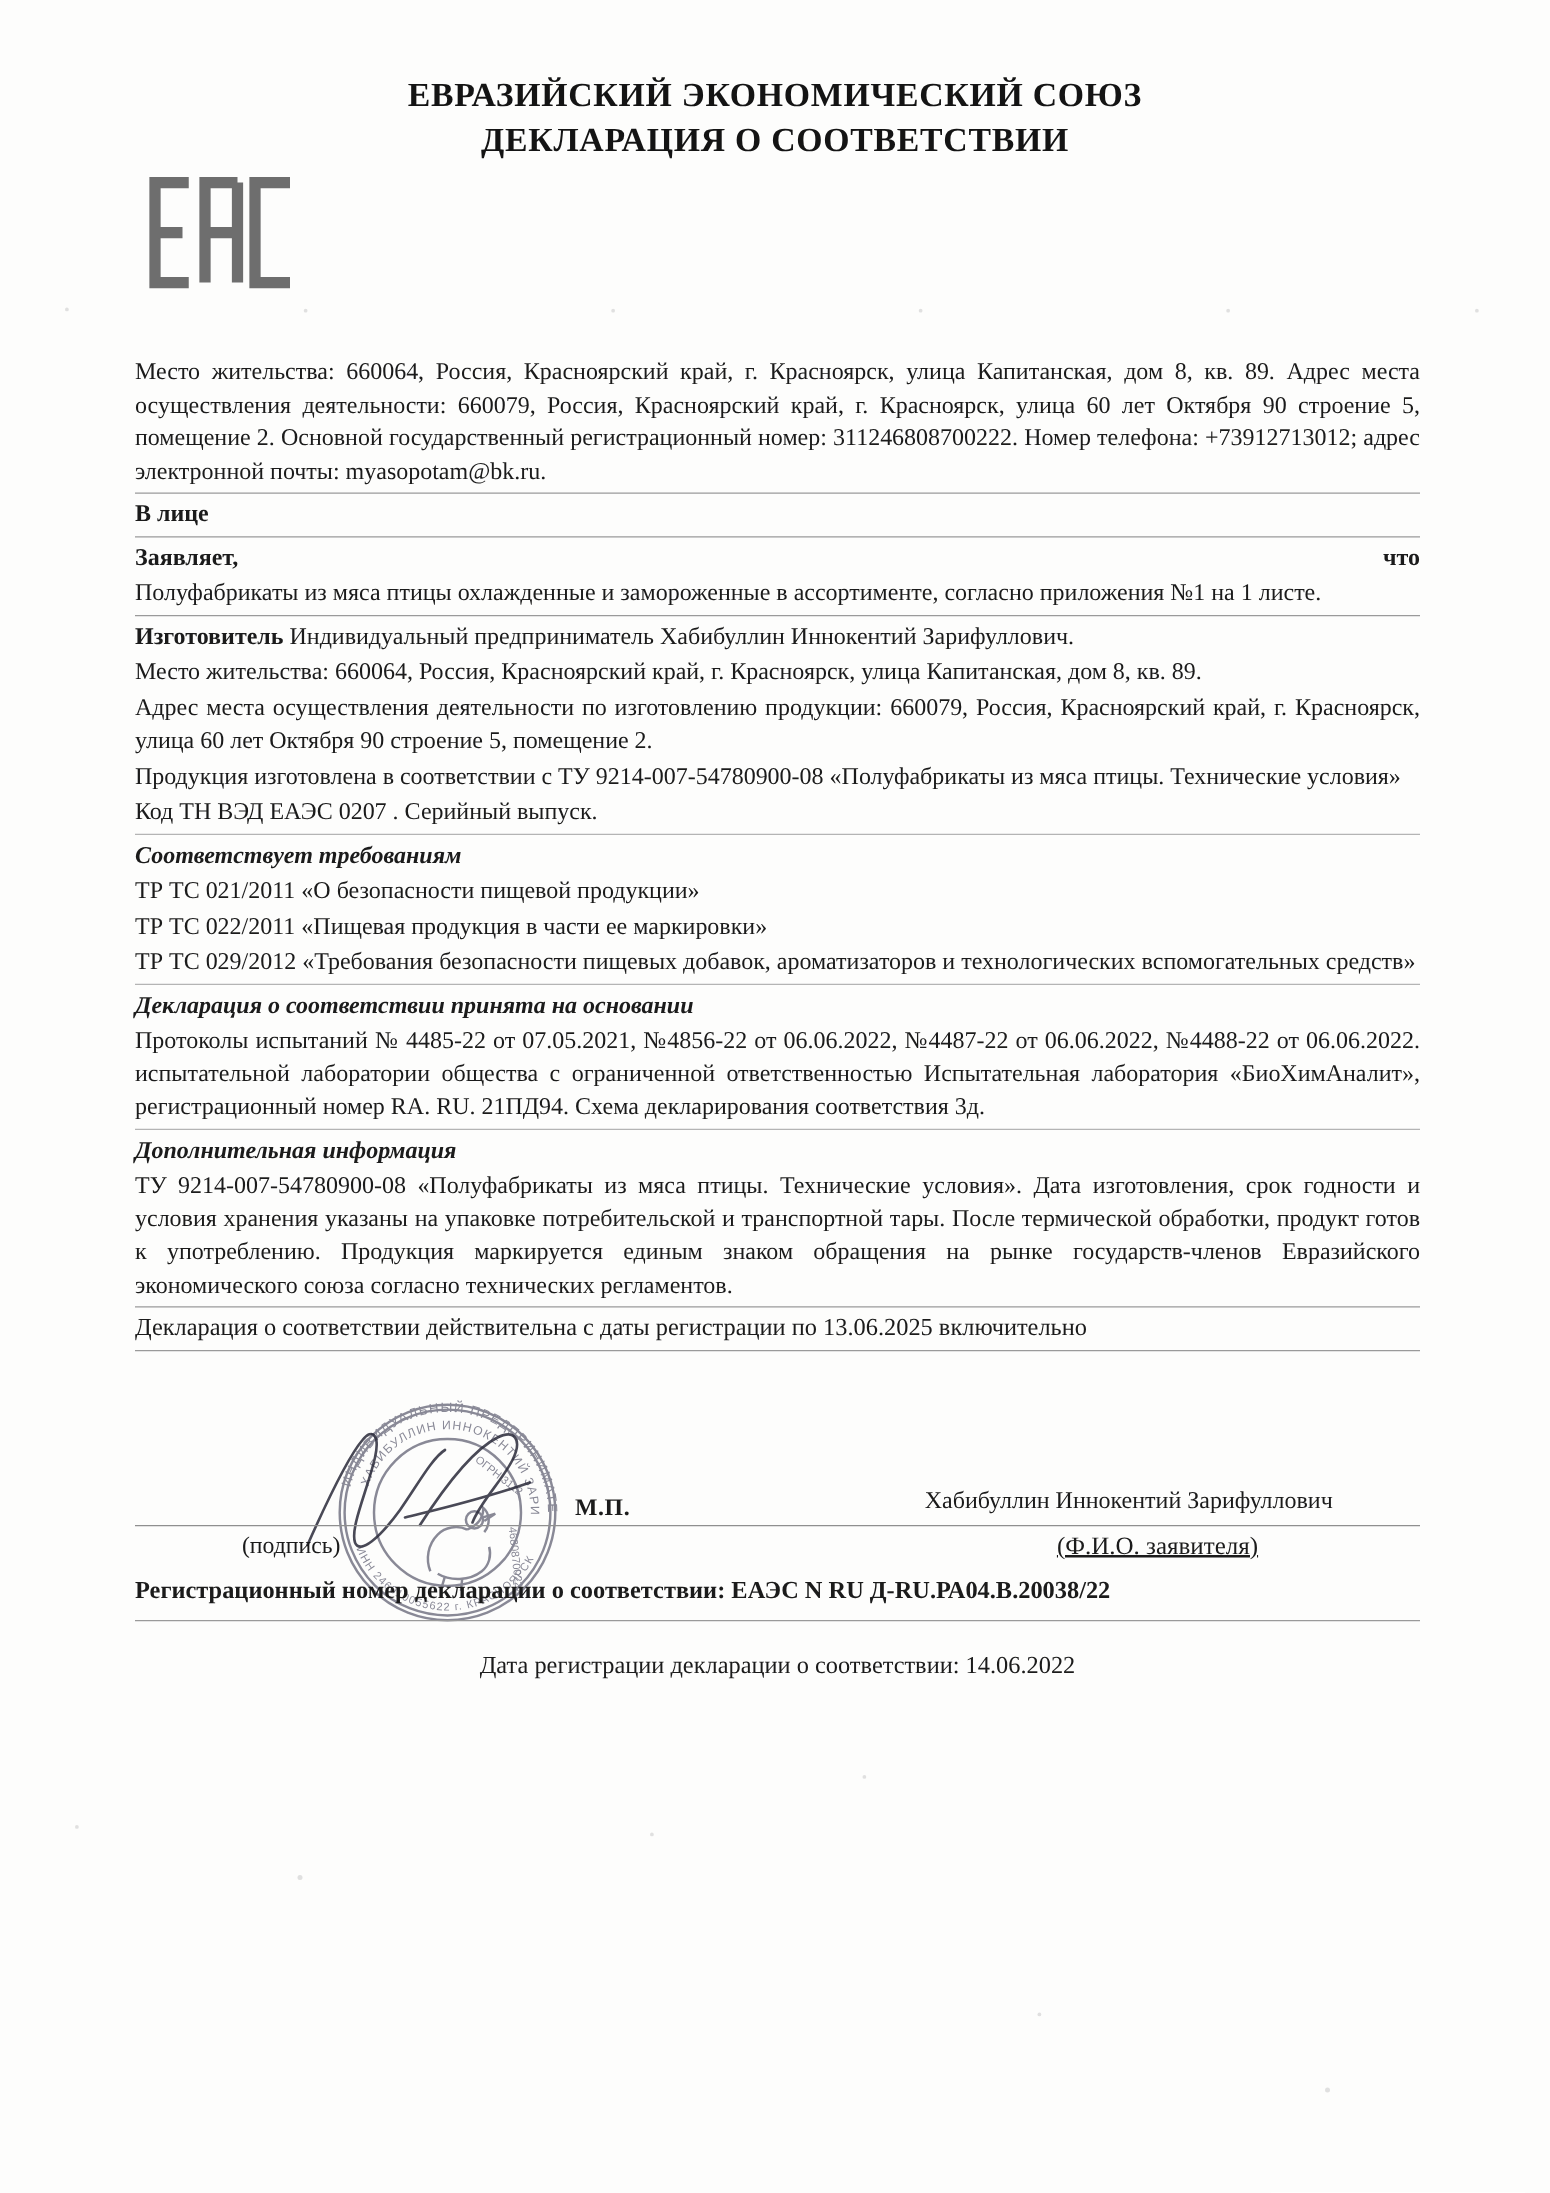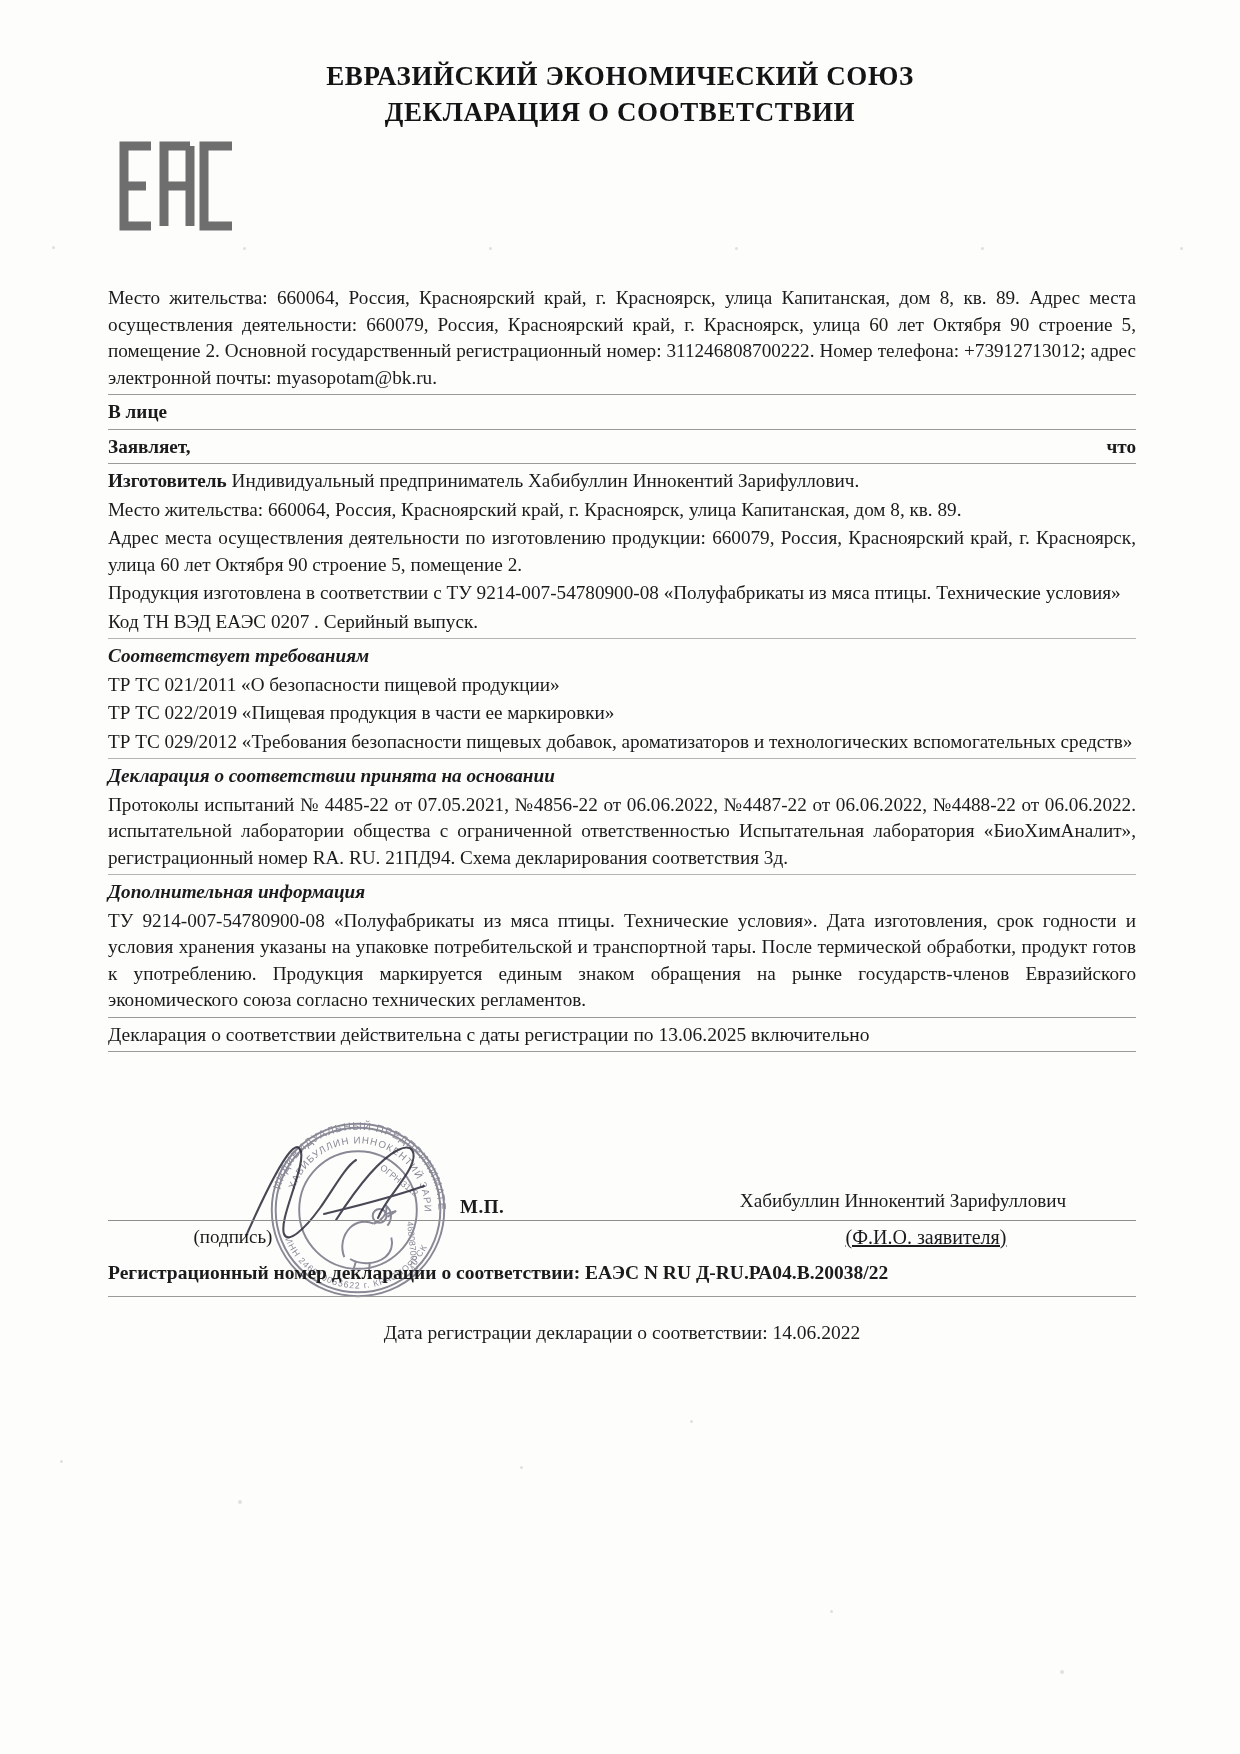--- a/index.html
+++ b/index.html
@@ -226,35 +226,36 @@
     <div class="blk">
       <span class="b">В лице</span>
       <span></span>
     </div>
     <div class="rule"></div>
 
     <div class="blk row-between">
       <span class="b">Заявляет,</span>
       <span class="b">что</span>
     </div>
+    <div class="blk just">Полуфабрикаты из мяса птицы охлажденные и замороженные в ассортименте, согласно приложения №1 на 1 листе.</div>
     <div class="rule"></div>
 
     <div class="blk">
       <span class="b">Изготовитель</span>
       <span>Индивидуальный предприниматель Хабибуллин Иннокентий Зарифуллович.</span>
     </div>
     <div class="blk just">Место жительства: 660064, Россия, Красноярский край, г. Красноярск, улица Капитанская, дом 8, кв. 89.</div>
     <div class="blk just">Адрес места осуществления деятельности по изготовлению продукции: 660079, Россия, Красноярский край, г. Красноярск, улица 60 лет Октября 90 строение 5, помещение 2.</div>
     <div class="blk just">Продукция изготовлена в соответствии с ТУ 9214-007-54780900-08 «Полуфабрикаты из мяса птицы. Технические условия»</div>
     <div class="blk">Код ТН ВЭД ЕАЭС 0207 . Серийный выпуск.</div>
     <div class="rule thin"></div>
 
     <div class="blk section-title">Соответствует требованиям</div>
     <div class="blk">ТР ТС 021/2011 «О безопасности пищевой продукции»</div>
-    <div class="blk">ТР ТС 022/2019 «Пищевая продукция в части ее маркировки»</div>
+    <div class="blk">ТР ТС 022/2011 «Пищевая продукция в части ее маркировки»</div>
     <div class="blk just">ТР ТС 029/2012 «Требования безопасности пищевых добавок, ароматизаторов и технологических вспомогательных средств»</div>
     <div class="rule thin"></div>
 
     <div class="blk section-title">Декларация о соответствии принята на основании</div>
     <div class="blk just">Протоколы испытаний № 4485-22 от 07.05.2021, №4856-22 от 06.06.2022, №4487-22 от 06.06.2022, №4488-22 от 06.06.2022. испытательной лаборатории общества с ограниченной ответственностью Испытательная лаборатория «БиоХимАналит», регистрационный номер RA. RU. 21ПД94. Схема декларирования соответствия 3д.</div>
     <div class="rule thin"></div>
 
     <div class="blk section-title">Дополнительная информация</div>
     <div class="blk just">ТУ 9214-007-54780900-08 «Полуфабрикаты из мяса птицы. Технические условия». Дата изготовления, срок годности и условия хранения указаны на упаковке потребительской и транспортной тары. После термической обработки, продукт готов к употреблению. Продукция маркируется единым знаком обращения на рынке государств-членов Евразийского экономического союза согласно технических регламентов.</div>
     <div class="rule"></div>

